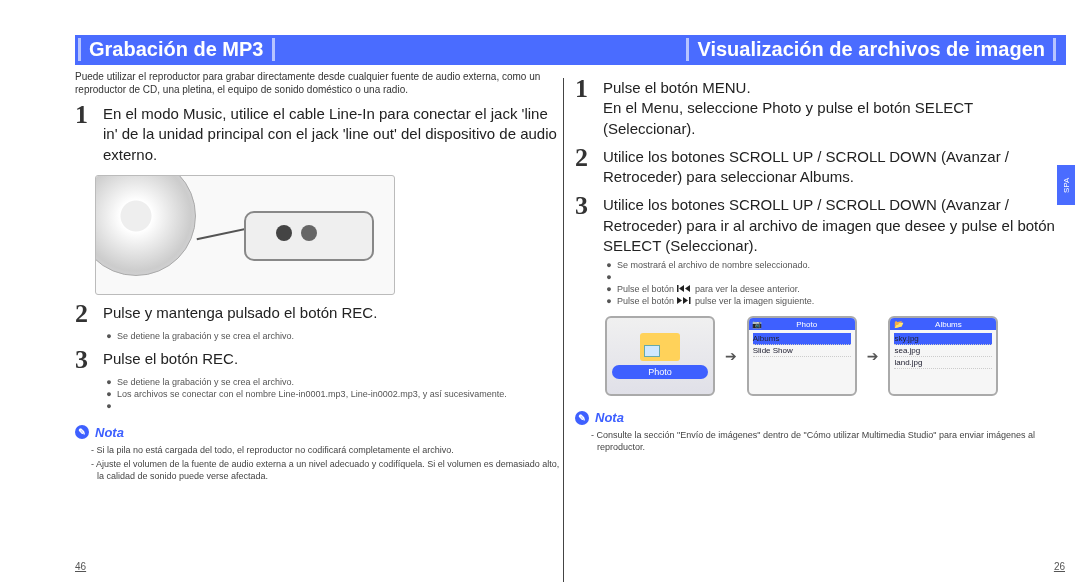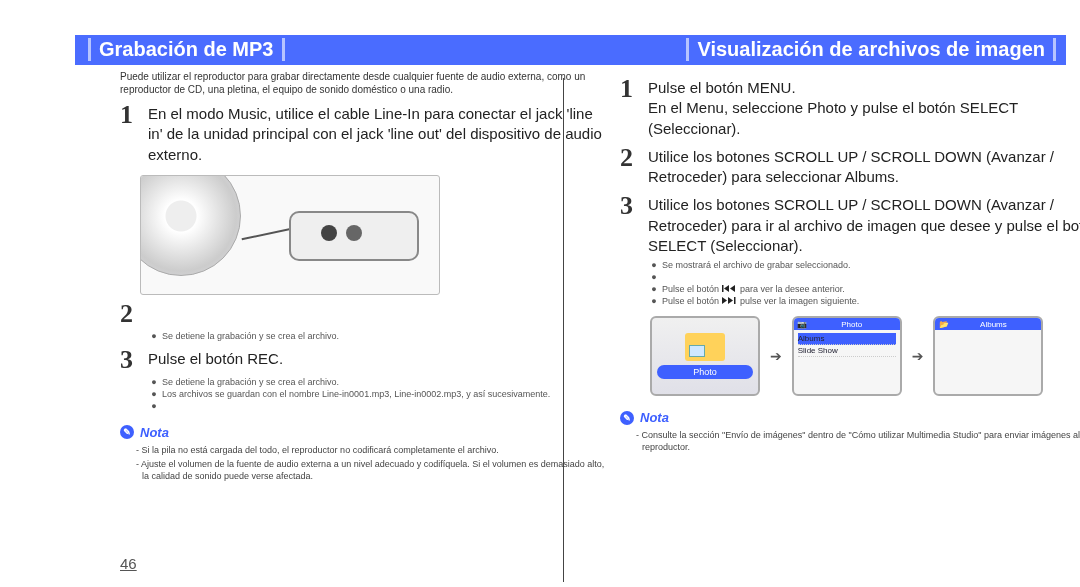--- a/index.html
+++ b/index.html
@@ -23,28 +23,27 @@
   .heading {
     position: absolute;
     color: #fff;
     font-size: 20px;
     font-weight: bold;
     top: 3px;
     padding: 0 8px;
     border-left: 3px solid rgba(255,255,255,0.6);
     border-right: 3px solid rgba(255,255,255,0.6);
   }
-  .h-left { left: 13px; }
+  .h-left { left: 3px; }
   .h-right { right: 10px; }
   .page {
     position: absolute;
     top: 70px;
     bottom: 15px;
     width: 490px;
-    margin-left: 45px;
   }
   .page.left  { left: 75px; }
   .page.right { left: 575px; }
   .divider {
     position: absolute;
     left: 563px;
     top: 78px;
     bottom: 5px;
     width: 1px;
     background: #444;
@@ -97,21 +96,21 @@
     font-size: 13px; font-weight: bold;
     color: #3e60ff; font-style: italic;
   }
   .note-head .circ {
     width: 14px; height: 14px; border-radius: 50%; background: #3e60ff; color: #fff;
     display: flex; align-items: center; justify-content: center; font-size: 9px; font-style: normal;
   }
   .note-list { font-size: 9px; color: #444; line-height: 1.35; margin-left: 16px; }
   .note-list div { text-indent: -6px; padding-left: 6px; margin: 2px 0; }
 
-  .pagenum { position: absolute; bottom: 0; font-size: 15px; color: #555; text-decoration: underline; }
+  .pagenum { position: absolute; bottom: 0; font-size: 10px; color: #555; text-decoration: underline; }
   .pagenum.l { left: 0px; }
   .pagenum.r { right: 0px; }
 
   .spa-tab {
     position: absolute;
     right: -10px;
     top: 95px;
     width: 18px;
     height: 40px;
     background: #4a6cff;
@@ -179,37 +178,38 @@
   </div>
 
   <div class="diagram1">
     <div class="cd"></div>
     <div class="cable"></div>
     <div class="device"></div>
   </div>
 
   <div class="step">
     <div class="stepnum">2</div>
+    <div class="steptext">Pulse y mantenga pulsado el botón REC.</div>
   </div>
   <div class="bullet">
       <span class="dot">●</span>
       <span>Se detiene la grabación y se crea el archivo.</span>
     </div>
 
   <div class="step">
     <div class="stepnum">3</div>
     <div class="steptext">Pulse el botón REC.</div>
   </div>
   <div class="bullet">
       <span class="dot">●</span>
       <span>Se detiene la grabación y se crea el archivo.</span>
     </div>
   <div class="bullet">
       <span class="dot">●</span>
-      <span>Los archivos se guardan con el nombre Line-in0001.mp3, Line-in0002.mp3, y así sucesivamente.</span>
+      <span>Los archivos se conectar con el nombre Line-in0001.mp3, Line-in0002.mp3, y así sucesivamente.</span>
     </div>
   <div class="bullet">
       <span class="dot">●</span>
     </div>
 
   <div class="note-head">
     <span class="circ">✎</span>
     <span>Nota</span>
   </div>
   <div class="note-list">
@@ -235,21 +235,21 @@
     <div class="steptext">Utilice los botones SCROLL UP / SCROLL DOWN (Avanzar / Retroceder) para seleccionar Albums.</div>
   </div>
 
   <div class="step">
     <div class="stepnum">3</div>
     <div class="steptext">Utilice los botones SCROLL UP / SCROLL DOWN (Avanzar / Retroceder) para ir al archivo de imagen que desee y pulse el botón SELECT (Seleccionar).</div>
   </div>
 
   <div class="bullet">
       <span class="dot">●</span>
-      <span>Se mostrará el archivo de grabar seleccionado.</span>
+      <span>Se mostrará el archivo de nombre seleccionado.</span>
     </div>
   <div class="bullet">
       <span class="dot">●</span>
     </div>
   <div class="bullet">
     <span class="dot">●</span>
     <span>
       <span>Pulse el botón</span>
       <svg class="transport" viewBox="0 0 32 16">
           <rect x="0" y="1" width="3" height="14" fill="#222"></rect>
@@ -290,20 +290,25 @@
         <div>Slide Show</div>
       </div>
     </div>
     <div class="arrow">➔</div>
     <div class="screen">
       <div class="bar">
           <span>📂</span>
           <span>Albums</span>
           <span></span>
         </div>
+      <div class="rows">
+        <div class="hl">sky.jpg</div>
+        <div>sea.jpg</div>
+        <div>land.jpg</div>
+      </div>
     </div>
   </div>
 
   <div class="note-head">
     <span class="circ">✎</span>
     <span>Nota</span>
   </div>
   <div class="note-list">
     <div>- Consulte la sección "Envío de imágenes" dentro de "Cómo utilizar Multimedia Studio" para enviar imágenes al reproductor.</div>
   </div>

